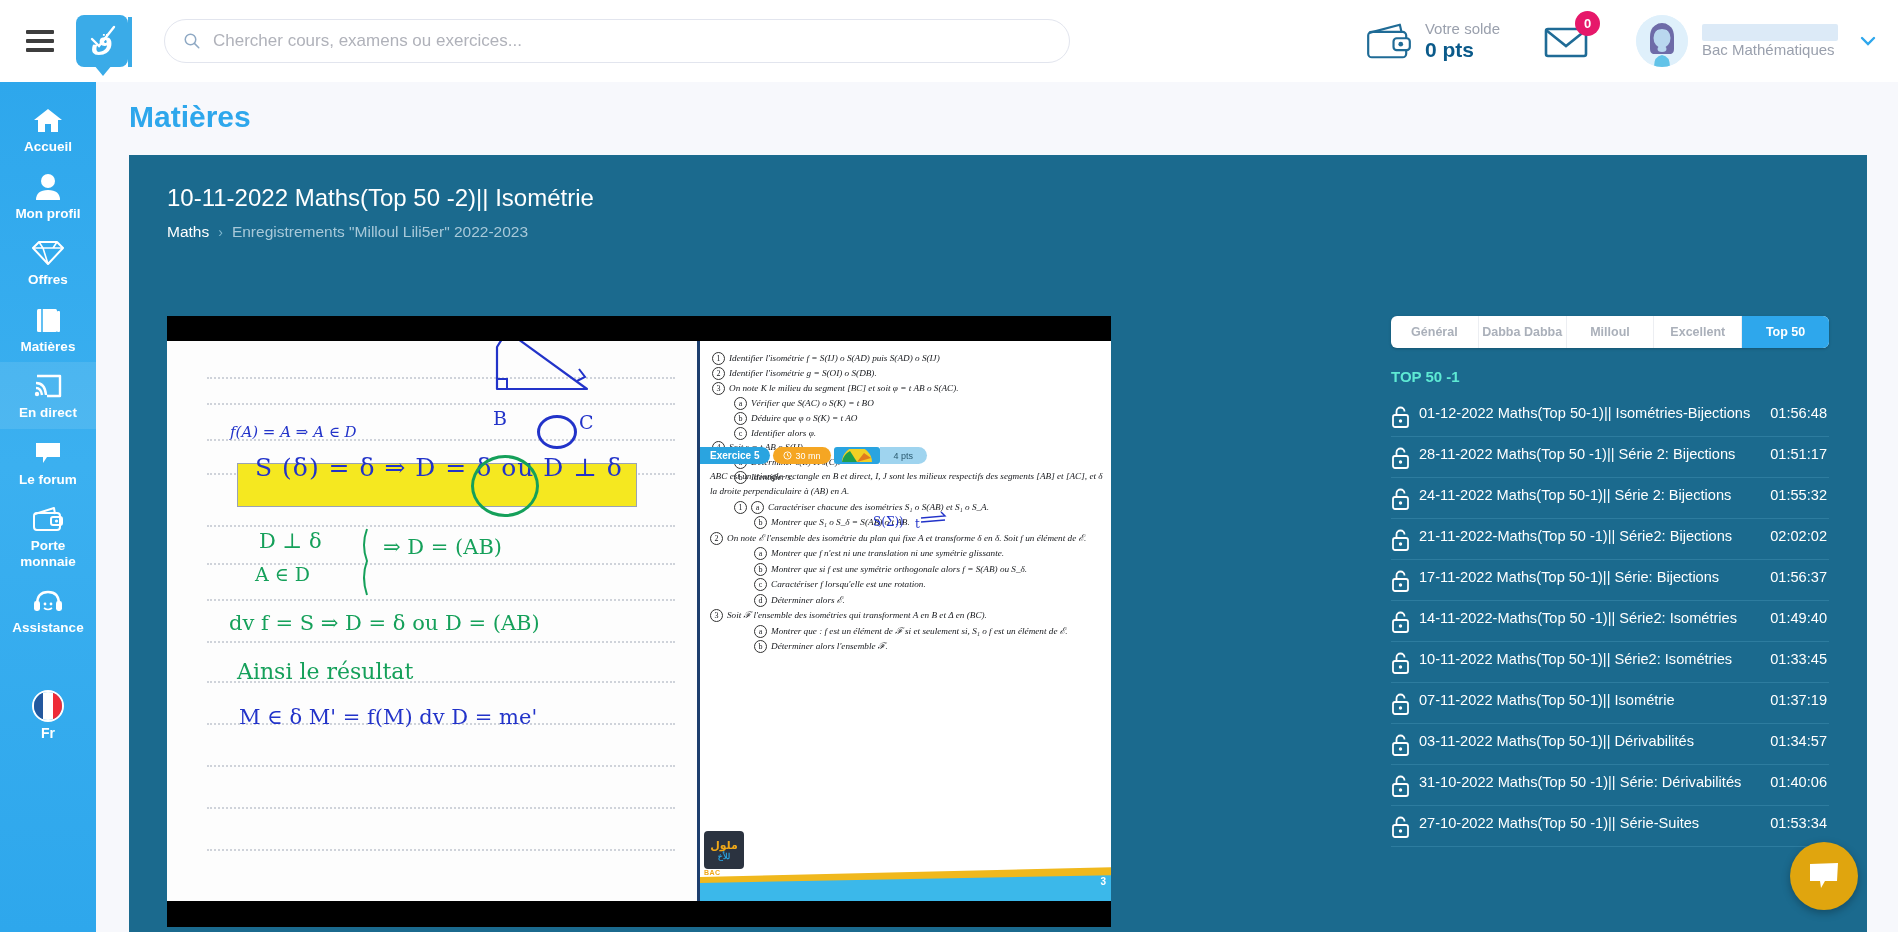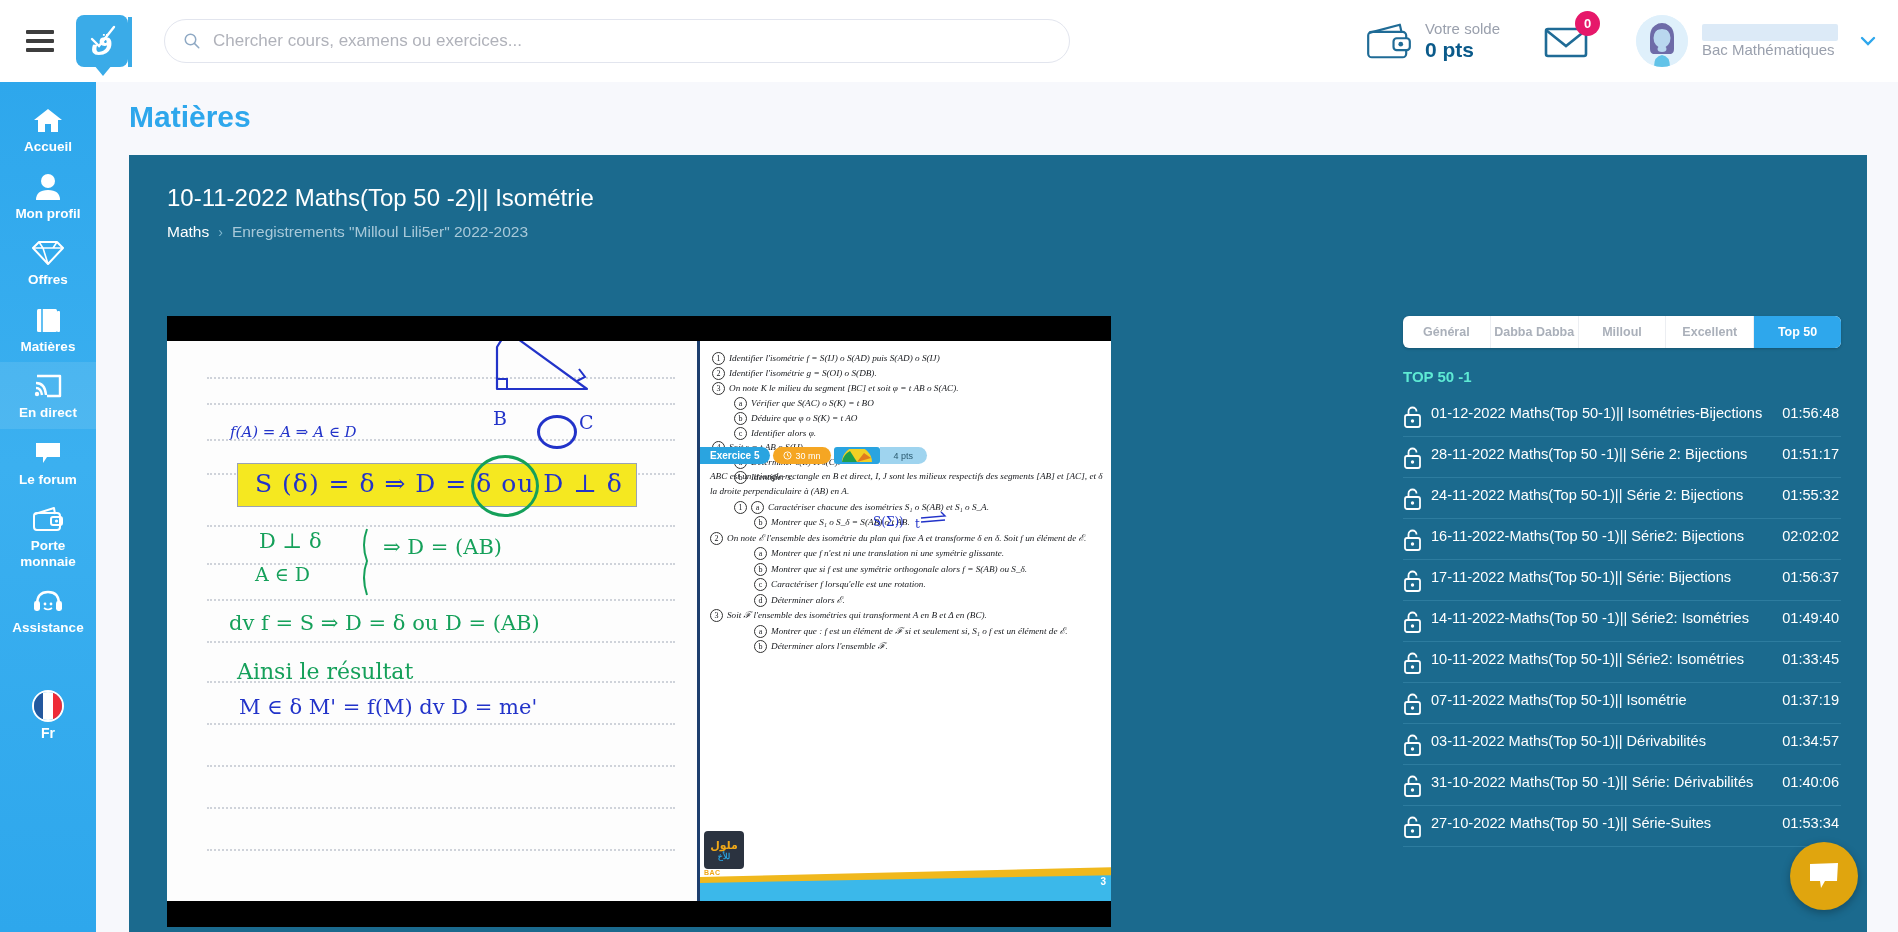--- a/index.html
+++ b/index.html
@@ -171,21 +171,21 @@
   .wm-box { width: 40px; height: 38px; background:#2b3340; border-radius: 4px;
             display:flex; align-items:center; justify-content:center; flex-direction:column; }
   .wm-t1 { color:#f0a818; font-size: 11px; font-weight:bold; font-family:"DejaVu Sans", sans-serif;}
   .wm-t2 { color:#2aa4e0; font-size: 8px; font-weight:bold; }
   .wm-bac { color:#f0a818; font-size: 7px; font-weight: bold; letter-spacing: .4px; }
 
   .footwave { position:absolute; left:0; right:0; bottom: 0; height: 40px; overflow:hidden; }
   .pagenum { position:absolute; right: 5px; bottom: 14px; color:#fff; font-size: 10px; font-weight:bold; z-index:3;}
 
   
-  .rpanel { position: absolute; right: 26px; top: 161px; width: 438px; height: 611px; }
+  .rpanel { position: absolute; right: 38px; top: 161px; width: 438px; height: 611px; }
   .tabs { display: flex; background: #fff; border-radius: 6px; overflow: hidden;
           box-shadow: 0 1px 3px rgba(0,0,0,.22); height: 32px; }
   .tab { flex: 1; display:flex; align-items:center; justify-content:center;
          font-size: 12.5px; color:#aab0ba; font-weight: bold; cursor: pointer;
          border-right: 1px solid #eceef2; white-space:nowrap; }
   .tab:last-child { border-right: none; }
   .tab.active { background: #2ea7ec; color: #fff; }
 
   .list-wrap { position: relative; margin-top: 20px; height: 557px; overflow:hidden; }
   .list-head { color: #5eead4; font-size: 15px; font-weight: bold; margin-bottom: 11px; }
@@ -412,35 +412,35 @@
               <path d="M330 8 L338 8 M330 52 L340 52 L340 62" stroke="#2233c9" stroke-width="2" fill="none"></path>
               <path d="M412 42 L418 50 L410 54" stroke="#2233c9" stroke-width="2" fill="none"></path>
             </svg>
             <div class="hw blue" style="left:326px;top:66px;font-size:19px">B</div>
             <div class="hw blue" style="left:412px;top:70px;font-size:19px">C</div>
 
             <div class="hw blue" style="left:63px;top:82px;font-size:15px;font-style:italic">f(A) = A  ⇒   A ∈ D</div>
             <div class="circ" style="left:370px;top:74px;width:40px;height:34px;border-color:#2233c9;"></div>
 
             <div class="hiliter" style="left:70px;top:122px;width:400px;height:44px"></div>
-            <div class="hw blue" style="left:88px;top:128px;font-size:25px;letter-spacing:1px">S (δ) = δ   ⇒   D = δ  ou  D ⊥ δ</div>
+            <div class="hw blue" style="left:88px;top:112px;font-size:25px;letter-spacing:1px">S (δ) = δ   ⇒   D = δ  ou  D ⊥ δ</div>
             <div class="circ" style="left:304px;top:114px;width:68px;height:62px"></div>
 
             <div class="hw green" style="left:92px;top:188px;font-size:21px">D ⊥ δ</div>
             <div class="hw green" style="left:88px;top:222px;font-size:19px">A ∈ D</div>
             <svg style="position:absolute;left:186px;top:186px" width="40" height="72">
               <path d="M14 2 q-6 16 0 32 q-6 16 0 34" stroke="#15a05a" stroke-width="2" fill="none"></path>
             </svg>
             <div class="hw green" style="left:216px;top:194px;font-size:21px">⇒     D = (AB)</div>
 
             <div class="hw green" style="left:62px;top:270px;font-size:21px">dv    f = S     ⇒    D = δ  ou   D = (AB)</div>
 
             <div class="hw green" style="left:70px;top:318px;font-size:22px">Ainsi le résultat</div>
 
-            <div class="hw blue" style="left:72px;top:354px;font-size:21px">M ∈ δ       M' = f(M)        dv     D = me'</div>
+            <div class="hw blue" style="left:72px;top:364px;font-size:21px">M ∈ δ       M' = f(M)        dv     D = me'</div>
           </div>
 
           <div class="v-div"></div>
 
           <div class="v-right">
             <div class="exlist">
               <div class="ln"><span class="num">1</span><span>Identifier l'isométrie f = S(IJ) o S(AD) puis S(AD) o S(IJ)</span></div>
               <div class="ln"><span class="num">2</span><span>Identifier l'isométrie g = S(OI) o S(DB).</span></div>
               <div class="ln"><span class="num">3</span><span>On note K le milieu du segment [BC] et soit φ = t AB o S(AC).</span></div>
               <div class="ln ind1"><span class="num">a</span><span>Vérifier que S(AC) o S(K) = t BO</span></div>
@@ -551,21 +551,21 @@
             <div class="row-title">24-11-2022 Maths(Top 50-1)|| Série 2: Bijections</div>
             <div class="row-time">01:55:32</div>
           </div>
 
           <div class="row">
             <svg class="lock" viewBox="0 0 19 22">
               <rect x="2" y="9" width="15" height="12" rx="2" stroke="#fff" stroke-width="1.8" fill="none"></rect>
               <path d="M5.5 9 L5.5 5.5 A4 4 0 0 1 13.5 5.5" stroke="#fff" stroke-width="1.8" fill="none"></path>
               <circle cx="9.5" cy="15" r="1.7" fill="#fff"></circle>
             </svg>
-            <div class="row-title">16-11-2022-Maths(Top 50 -1)|| Série2: Bijections</div>
+            <div class="row-title">21-11-2022-Maths(Top 50 -1)|| Série2: Bijections</div>
             <div class="row-time">02:02:02</div>
           </div>
 
           <div class="row">
             <svg class="lock" viewBox="0 0 19 22">
               <rect x="2" y="9" width="15" height="12" rx="2" stroke="#fff" stroke-width="1.8" fill="none"></rect>
               <path d="M5.5 9 L5.5 5.5 A4 4 0 0 1 13.5 5.5" stroke="#fff" stroke-width="1.8" fill="none"></path>
               <circle cx="9.5" cy="15" r="1.7" fill="#fff"></circle>
             </svg>
             <div class="row-title">17-11-2022 Maths(Top 50-1)|| Série: Bijections</div>

